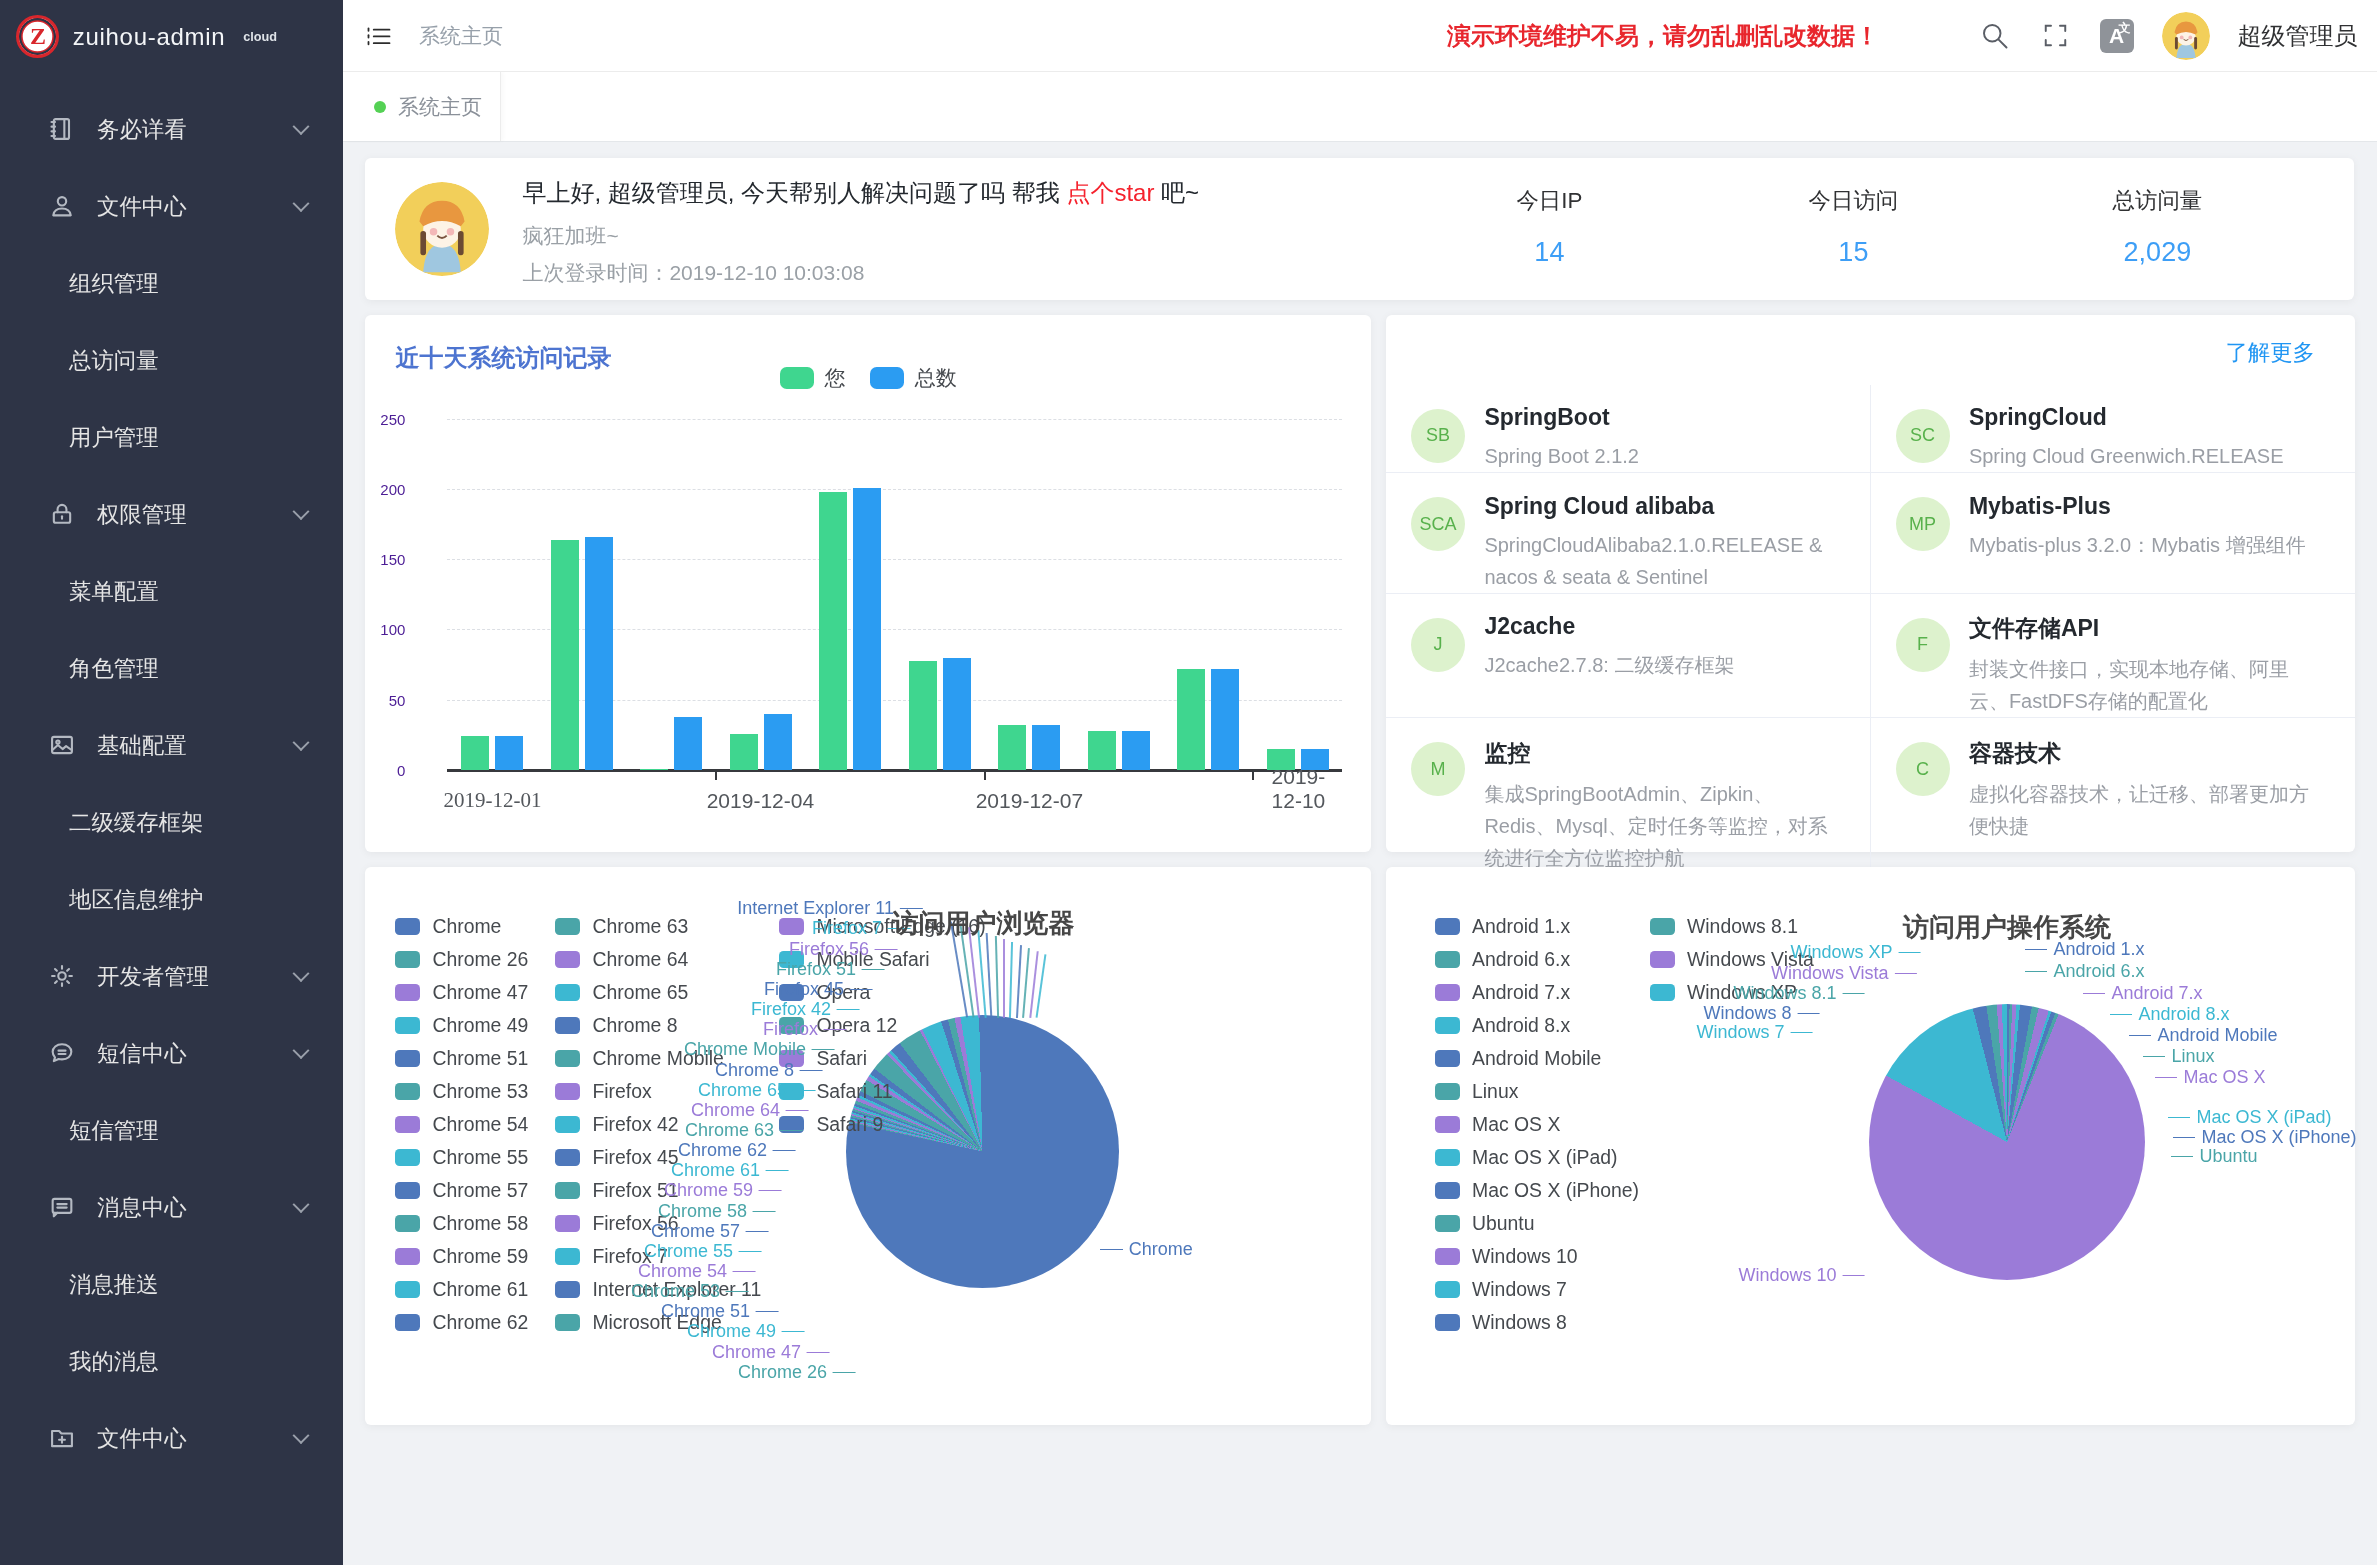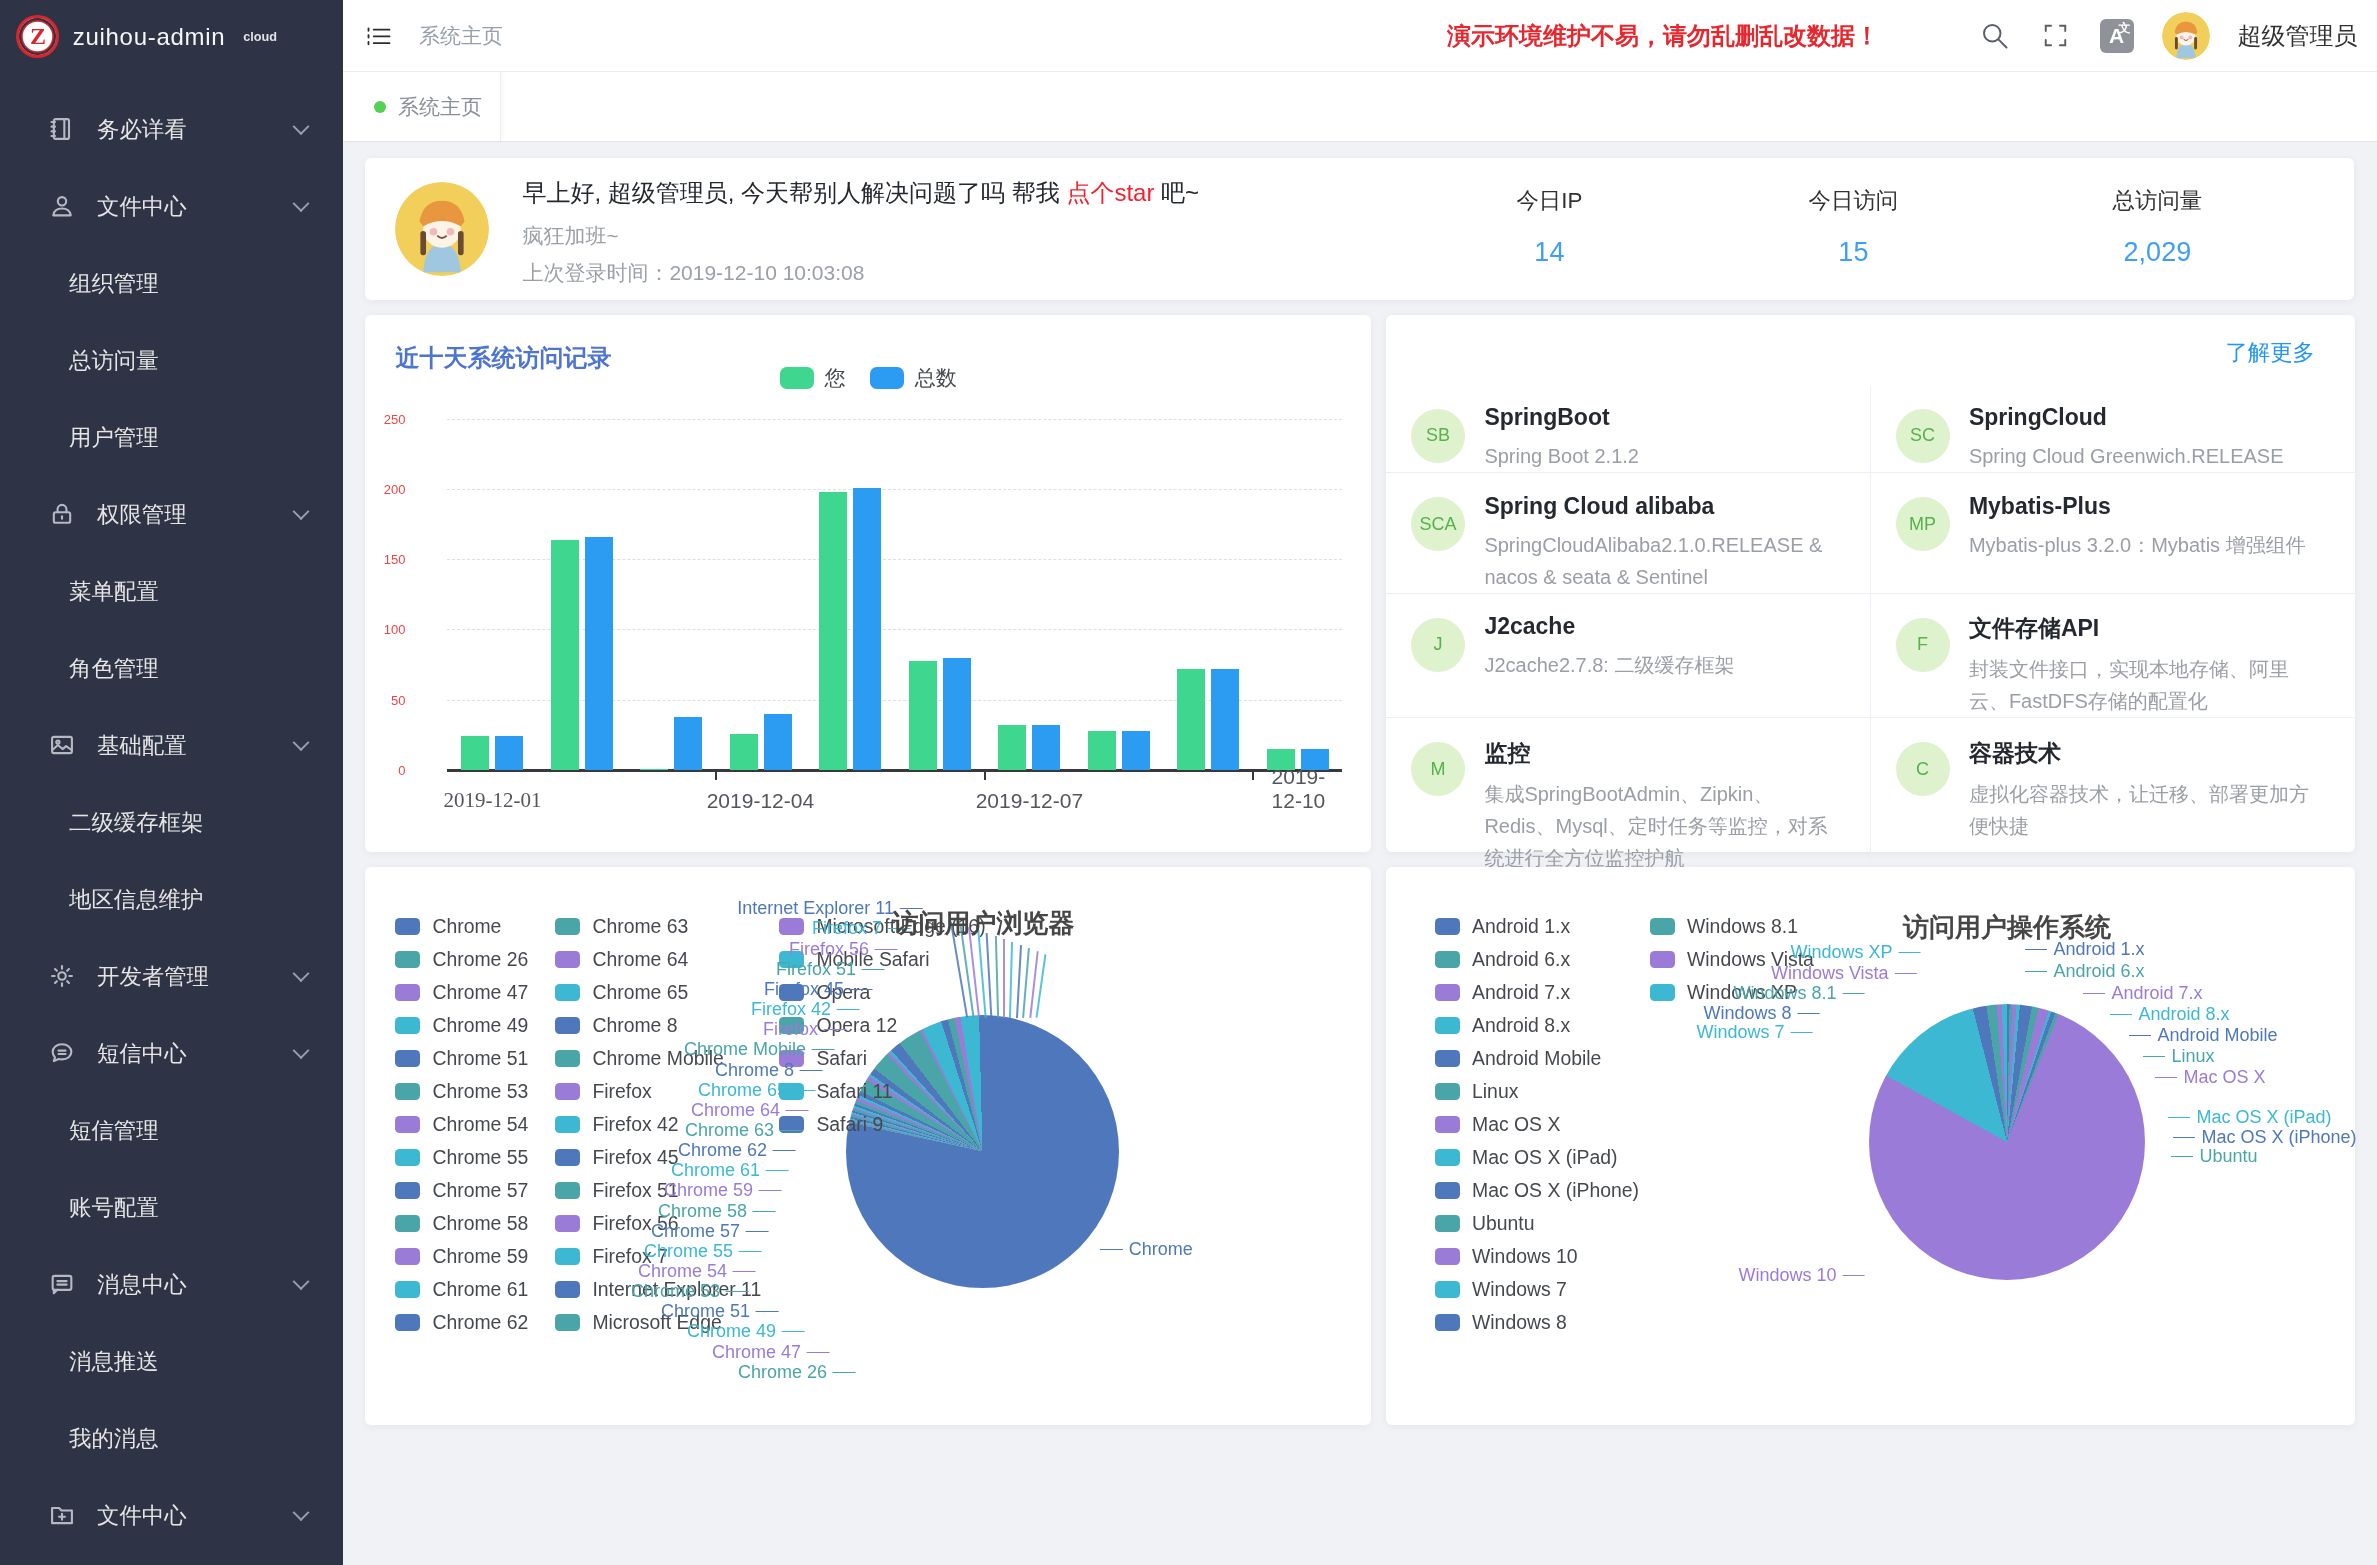--- a/index.html
+++ b/index.html
@@ -60,21 +60,21 @@
   .pie-card-1 { left:22.4px; top:724px; width:1006px; height:558px; }
   .pie-card-2 { left:1043px; top:724px; width:969px; height:558px; }
 
   
   .bar-title { position:absolute; left:30px; top:27px; font-size:24px; color:#4d74d0; font-weight:bold; }
   .bar-legend { position:absolute; left:0; right:0; top:49px; display:flex; justify-content:center; gap:25px; }
   .bl-item { display:flex; align-items:center; gap:10.4px; font-size:21px; color:#45494e; cursor:pointer; }
   .bl-swatch { width:34px; height:22.4px; border-radius:6.7px; }
   .plot { position:absolute; left:82px; top:104px; width:895px; height:351px; }
   .grid-line { position:absolute; left:0; width:100%; border-top:1.5px dashed #dcdfe4; }
-  .y-label { position:absolute; right:937px; transform:translateY(-50%); font-size:13px; color:#ef4444; }
+  .y-label { position:absolute; right:937px; transform:translateY(-50%); font-size:15px; color:#4c1d95; }
   .axis-x { position:absolute; left:0; bottom:-1.5px; width:100%; height:2.2px; background:#37393d; }
   .x-tick { position:absolute; bottom:-9.7px; width:1.5px; height:7.5px; background:#37393d; }
   .x-label { position:absolute; bottom:-43px; transform:translateX(-50%); font-size:21px; color:#53575c; }
   .bar-group { position:absolute; bottom:0; width:90px; display:flex; align-items:flex-end; justify-content:center; gap:6px; }
   .bar { width:28px; }
 
   
   .more-link { position:absolute; right:40px; top:22.4px; font-size:22.4px; color:#2196f3; cursor:pointer; }
   .tech-grid { position:absolute; left:0; top:70px; width:100%; height:467px; display:grid; grid-template-columns:1fr 1fr; grid-template-rows:1fr 1.27fr 1.27fr 1.3fr; }
   .tech-cell { border-bottom:0.7px solid #ebeef5; padding:19.4px 30px 0 25px; display:flex; gap:19.4px; }
@@ -178,23 +178,20 @@
         <span class="mi-icon"><svg viewBox="0 0 24 24">
             <path d="M12 4.5c4.7 0 8 2.9 8 6.5s-3.3 6.5-8 6.5c-1 0-2-.13-2.9-.38L5 19l1-3.2C4.8 14.6 4 13 4 11c0-3.6 3.3-6.5 8-6.5z"></path>
             <line x1="9" y1="10" x2="15" y2="10"></line>
             <line x1="9" y1="12.8" x2="15" y2="12.8"></line>
           </svg></span>
         <span>短信中心</span>
         <span class="chev"></span>
       </div>
       <div class="menu-sub">
         <span>短信管理</span>
-      </div>
-      <div class="menu-sub">
-        <span>账号配置</span>
       </div>
       <div class="menu-item">
         <span class="mi-icon"><svg viewBox="0 0 24 24">
             <rect x="4" y="5" width="16" height="12" rx="1.6"></rect>
             <path d="M8 17l-3 3v-3"></path>
             <line x1="8" y1="9.5" x2="16" y2="9.5"></line>
             <line x1="8" y1="12.5" x2="16" y2="12.5"></line>
           </svg></span>
         <span>消息中心</span>
         <span class="chev"></span>

